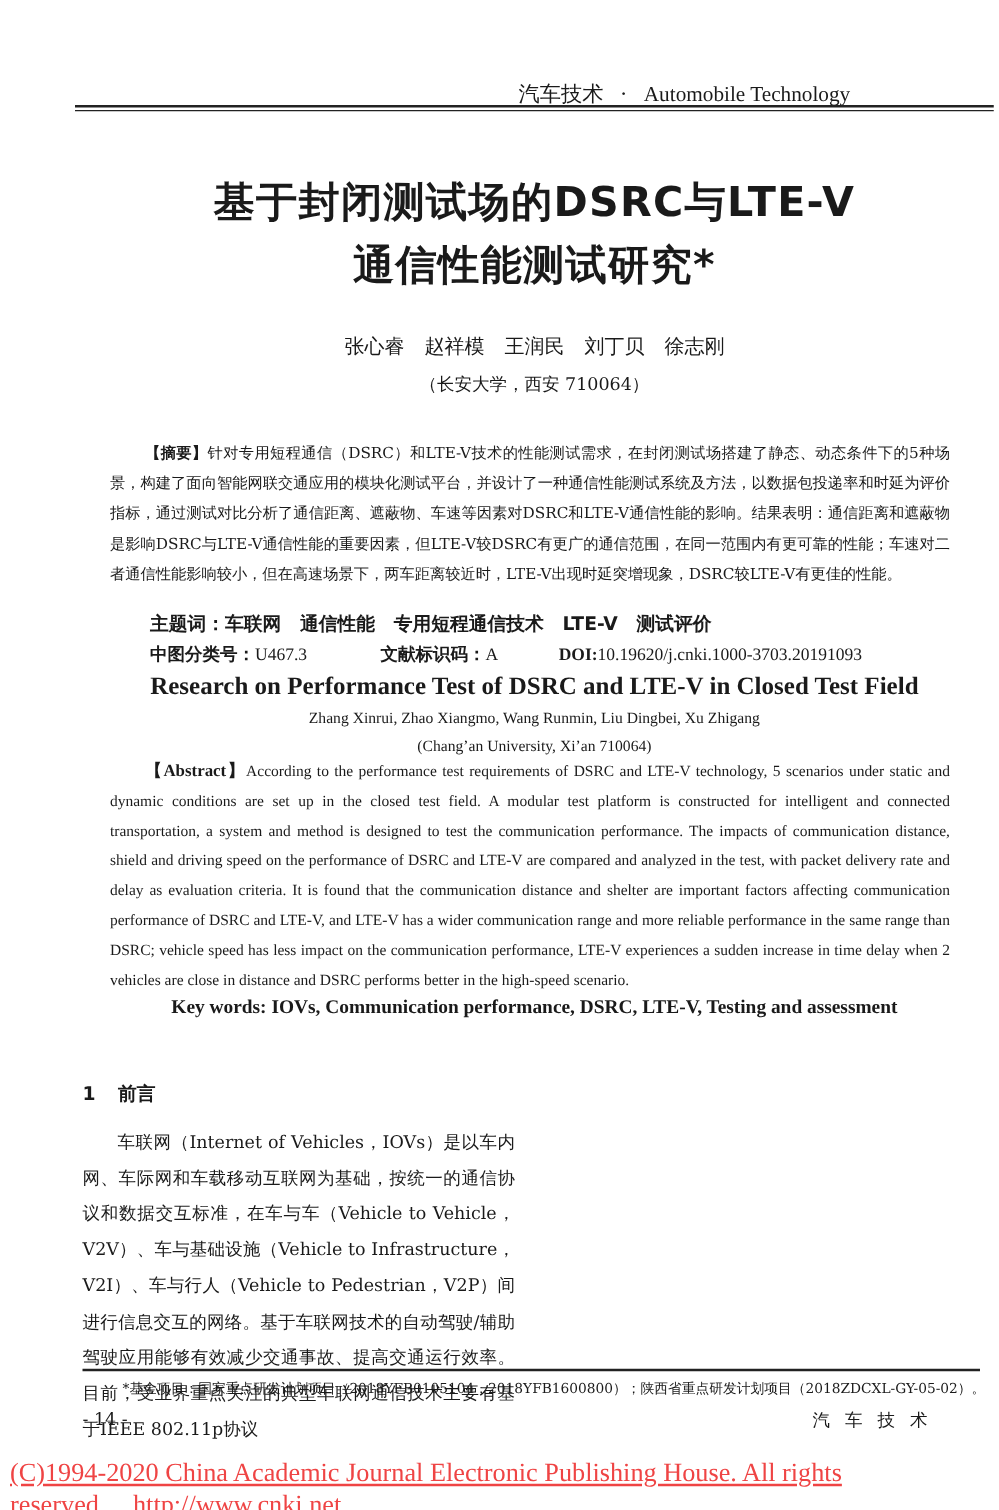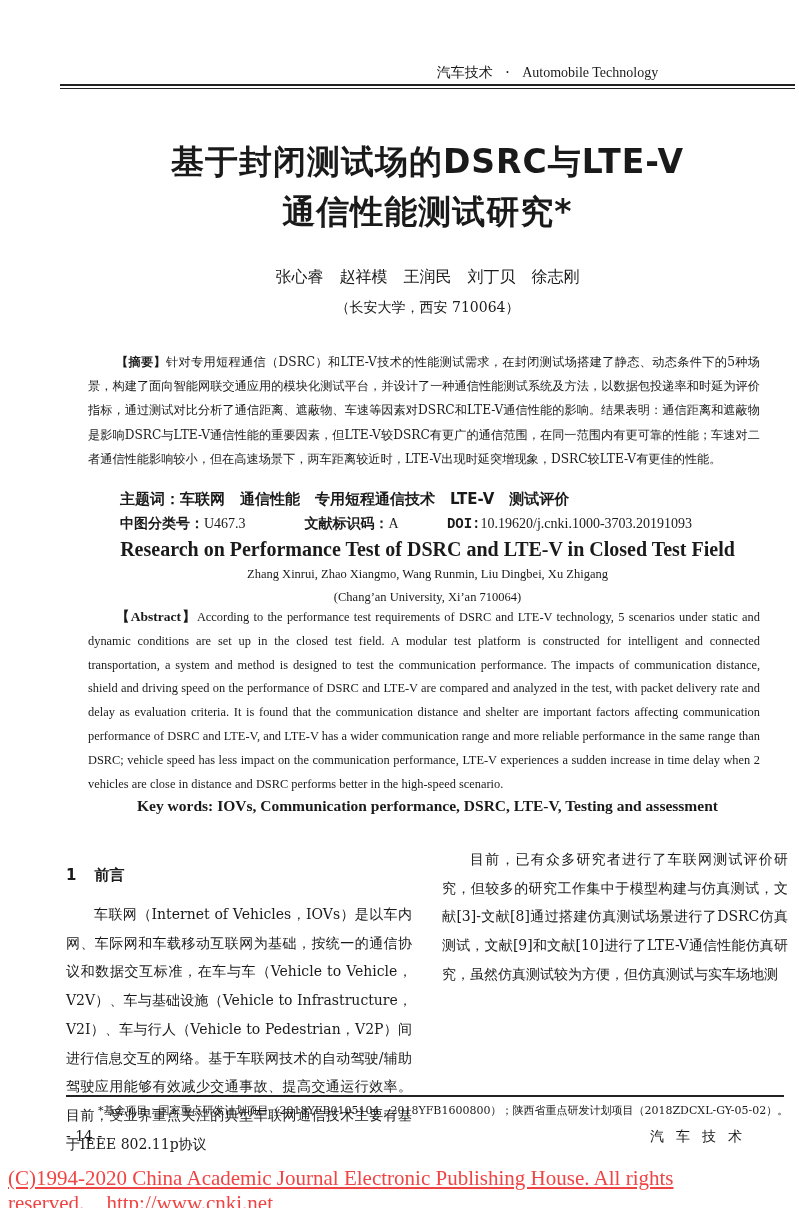--- a/index.html
+++ b/index.html
@@ -1,19 +1,19 @@
 <!DOCTYPE html>
 <html><head>
 <meta charset="utf-8">
 <style>
   html, body { margin: 0; padding: 0; background: #ffffff; }
   body { width: 799px; height: 1208px; position: relative; overflow: hidden; color: #1a1a1a;
          font-family: "DejaVu Serif", "Liberation Serif", serif; }
   .abs { position: absolute; }
-  .header { left: 60px; width: 735px; top: 64px; text-align: center; font-size: 14px; }
+  .header { left: 60px; width: 735px; top: 64px; text-align: center; font-size: 17px; }
   .header .hlabel { margin-left: 240px; }
   .rule-top1 { left: 60px; width: 735px; top: 84px; height: 0; border-top: 2px solid #222; }
   .rule-top2 { left: 60px; width: 735px; top: 88px; height: 0; border-top: 1px solid #222; }
   .title1, .title2 { left: 60px; width: 735px; text-align: center; font-size: 33px; font-weight: bold;
            font-family: "DejaVu Sans", sans-serif; letter-spacing: 1px; }
   .title1 { top: 140px; }
   .title2 { top: 190px; }
   .authors { left: 60px; width: 735px; top: 267px; text-align: center; font-size: 16px; word-spacing: 14px; }
   .affil { left: 60px; width: 735px; top: 299px; text-align: center; font-size: 14px; }
   .para { left: 88px; width: 672px; font-size: 12.2px; line-height: 24.2px; text-align: justify; }
@@ -64,37 +64,36 @@
 <div class="abs authors">张心睿　赵祥模　王润民　刘丁贝　徐志刚</div>
 <div class="abs affil">（长安大学，西安 710064）</div>
 
 <div class="abs para abstract-cn"><b>【摘要】</b><span>针对专用短程通信（DSRC）和LTE-V技术的性能测试需求，在封闭测试场搭建了静态、动态条件下的5种场景，构建了面向智能网联交通应用的模块化测试平台，并设计了一种通信性能测试系统及方法，以数据包投递率和时延为评价指标，通过测试对比分析了通信距离、遮蔽物、车速等因素对DSRC和LTE-V通信性能的影响。结果表明：通信距离和遮蔽物是影响DSRC与LTE-V通信性能的重要因素，但LTE-V较DSRC有更广的通信范围，在同一范围内有更可靠的性能；车速对二者通信性能影响较小，但在高速场景下，两车距离较近时，LTE-V出现时延突增现象，DSRC较LTE-V有更佳的性能。</span></div>
 
 <div class="abs kw-cn"><span>主题词：</span><span>车联网　通信性能　专用短程通信技术　LTE-V　测试评价</span></div>
 
 <div class="abs cls-row">
   <span style="width:180px;"><span class="cls-label">中图分类号：</span><span style="font-family:'Liberation Serif',serif;">U467.3</span></span>
   <span style="width:138px;"><span class="cls-label">文献标识码：</span><span style="font-family:'Liberation Serif',serif;">A</span></span>
-  <span><span class="cls-label" style="font-family:Liberation Mono, monospace;">DOI: </span><span style="font-family:'Liberation Serif',serif;">10.19620/j.cnki.1000-3703.20191093</span></span>
+  <span><span class="cls-label" style="font-family:Liberation Serif, serif;">DOI: </span><span style="font-family:'Liberation Serif',serif;">10.19620/j.cnki.1000-3703.20191093</span></span>
 </div>
 
 <div class="abs en-title">Research on Performance Test of DSRC and LTE-V in Closed Test Field</div>
 <div class="abs en-authors">Zhang Xinrui, Zhao Xiangmo, Wang Runmin, Liu Dingbei, Xu Zhigang</div>
 <div class="abs en-affil">(Chang’an University, Xi’an 710064)</div>
 
 <div class="abs para abstract-en"><b>【Abstract】</b><span>According to the performance test requirements of DSRC and LTE-V technology, 5 scenarios under static and dynamic conditions are set up in the closed test field. A modular test platform is constructed for intelligent and connected transportation, a system and method is designed to test the communication performance. The impacts of communication distance, shield and driving speed on the performance of DSRC and LTE-V are compared and analyzed in the test, with packet delivery rate and delay as evaluation criteria. It is found that the communication distance and shelter are important factors affecting communication performance of DSRC and LTE-V, and LTE-V has a wider communication range and more reliable performance in the same range than DSRC; vehicle speed has less impact on the communication performance, LTE-V experiences a sudden increase in time delay when 2 vehicles are close in distance and DSRC performs better in the high-speed scenario.</span></div>
 
 <div class="abs kw-en">Key words: IOVs, Communication performance, DSRC, LTE-V, Testing and assessment</div>
 
 <div class="abs sec-head"><span class="num">1</span><span>前言</span></div>
 
 <div class="abs col col-left">车联网（Internet of Vehicles，IOVs）是以车内网、车际网和车载移动互联网为基础，按统一的通信协议和数据交互标准，在车与车（Vehicle to Vehicle，V2V）、车与基础设施（Vehicle to Infrastructure，V2I）、车与行人（Vehicle to Pedestrian，V2P）间进行信息交互的网络。基于车联网技术的自动驾驶/辅助驾驶应用能够有效减少交通事故、提高交通运行效率。目前，受业界重点关注的典型车联网通信技术主要有基于IEEE 802.11p协议</div>
 
 <div class="abs col col-right">
-  <p class="indent">目前，已有众多研究者进行了车联网测试评价研究，但较多的研究工作集中于模型构建与仿真测试，文献[3]-文献[8]通过搭建仿真测试场景进行了DSRC仿真测试，文献[9]和文献[10]进行了LTE-V通信性能仿真研究，虽然仿真测试较为方便，但仿真测试与实车场地测</p>
 </div>
 
 <div class="abs rule-foot"></div>
 <div class="abs footnote">*基金项目：国家重点研发计划项目（2018YFB0105104，2018YFB1600800）；陕西省重点研发计划项目（2018ZDCXL-GY-05-02）。</div>
 
 <div class="abs page-num">- 14 -</div>
 <div class="abs journal-foot">汽车技术</div>
 
 <div class="abs copyright"><span>(C)1994-2020 China Academic Journal Electronic Publishing House. All rights reserved.</span><span class="url">http://www.cnki.net</span></div>
 

